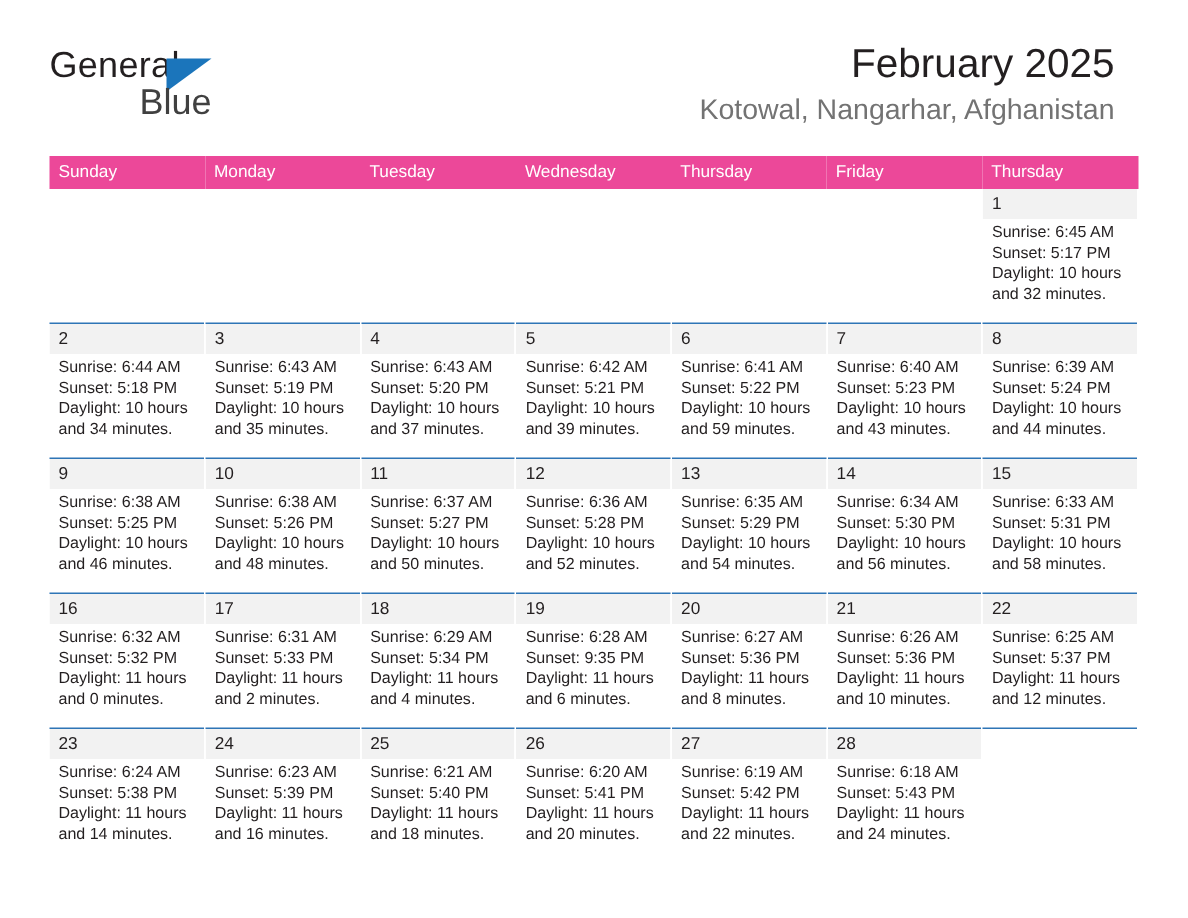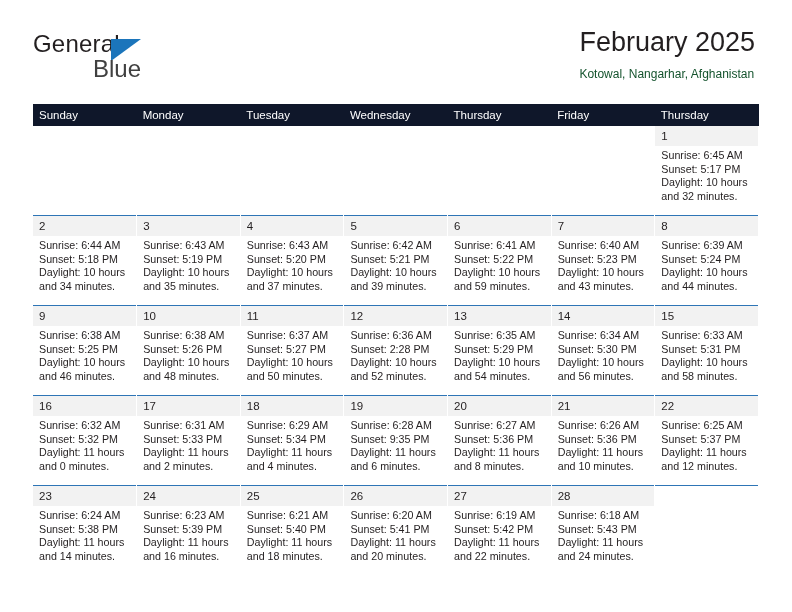--- a/index.html
+++ b/index.html
@@ -58,49 +58,50 @@
     position: absolute;
     left: 60px;
     top: 25px;
     font-size: 24px;
     color: #404040;
     line-height: 28px;
   }
 
   .title-wrap {
     position: absolute;
-    right: 4px;
+    right: 16px;
     top: 0;
+    text-align: right;
   }
   .month-title {
     font-size: 27px;
     font-weight: normal;
     color: #231f20;
     line-height: 32px;
     white-space: nowrap;
   }
   .location {
     margin-top: 7px;
-    font-size: 12px;
-    color: #14532d;
+    font-size: 19px;
+    color: #737373;
     line-height: 18px;
     white-space: nowrap;
   }
 
   
   .calendar {
     position: absolute;
     left: 33px;
     top: 104px;
     width: 726px;
     border-collapse: collapse;
     table-layout: fixed;
   }
   .calendar th {
-    background: #0f172a;
+    background: #ec4899;
     color: #ffffff;
     font-size: 11.5px;
     font-weight: normal;
     text-align: left;
     padding: 5px 0 5px 6px;
     height: 11px;
     border: none;
   }
   .calendar td {
     vertical-align: top;
@@ -290,21 +291,21 @@
               <div class="line">Sunrise: 6:37 AM</div>
               <div class="line">Sunset: 5:27 PM</div>
               <div class="line">Daylight: 10 hours</div>
               <div class="line">and 50 minutes.</div>
             </div>
           </td>
           <td class="filled">
             <span class="daynum">12</span>
             <div class="cellbody">
               <div class="line">Sunrise: 6:36 AM</div>
-              <div class="line">Sunset: 2:28 PM</div>
+              <div class="line">Sunset: 5:28 PM</div>
               <div class="line">Daylight: 10 hours</div>
               <div class="line">and 52 minutes.</div>
             </div>
           </td>
           <td class="filled">
             <span class="daynum">13</span>
             <div class="cellbody">
               <div class="line">Sunrise: 6:35 AM</div>
               <div class="line">Sunset: 5:29 PM</div>
               <div class="line">Daylight: 10 hours</div>

